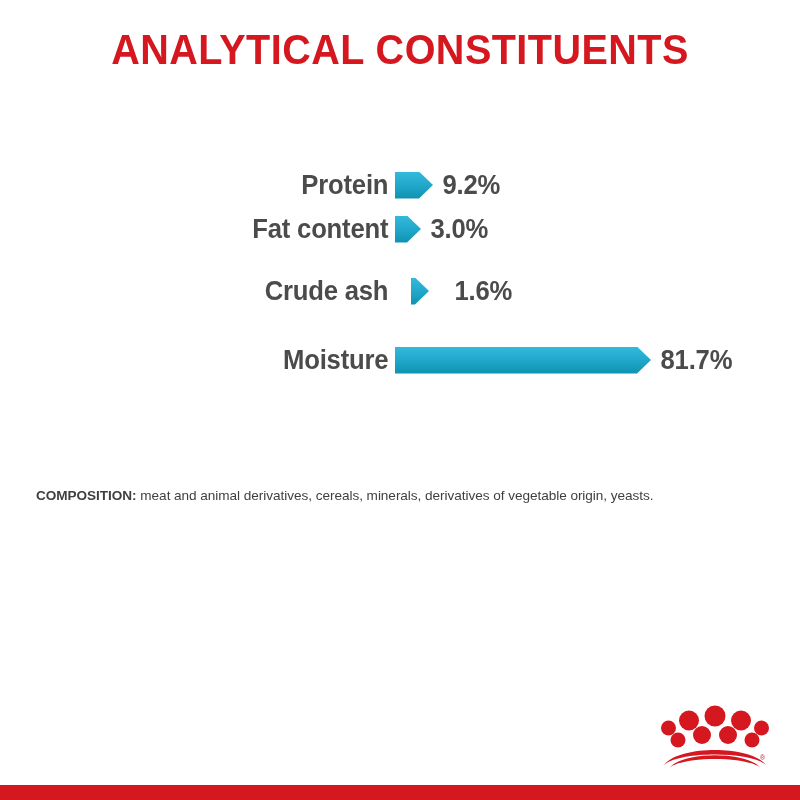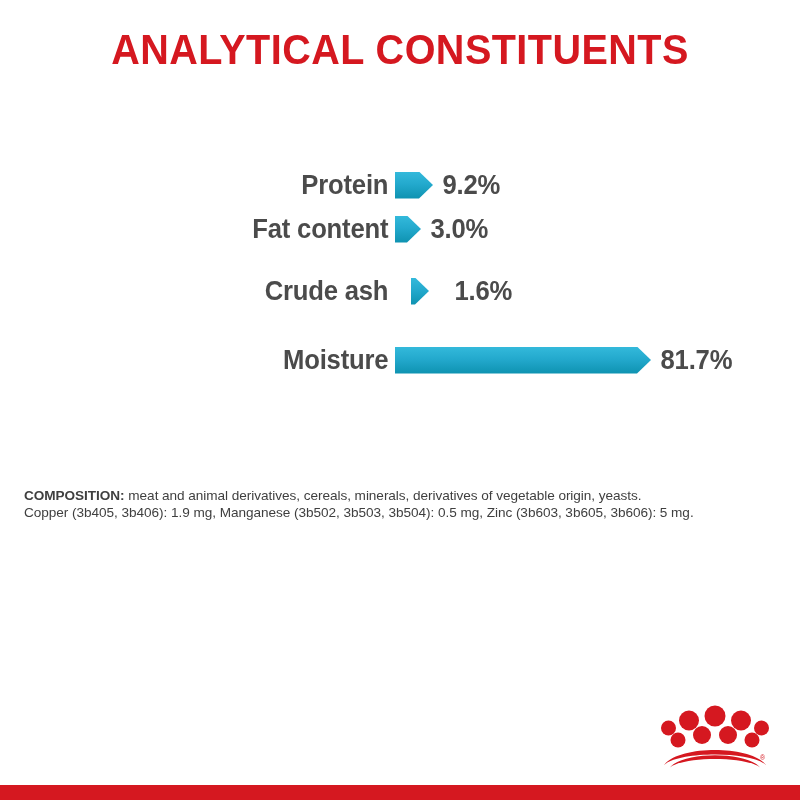--- a/index.html
+++ b/index.html
@@ -82,21 +82,21 @@
     letter-spacing: -0.2px;
     white-space: nowrap;
     padding-left: 10px;
     transform: scaleX(0.95);
     transform-origin: left center;
   }
 
   
   .composition {
     position: absolute;
-    left: 24px;
+    left: 36px;
     top: 487px;
     width: 730px;
     color: #3f3f3f;
     font-family: "Liberation Sans Narrow", "Liberation Sans", sans-serif;
     font-size: 13.6px;
     line-height: 17.2px;
     letter-spacing: -0.05px;
   }
   .composition .lbl { font-weight: bold; }
   .composition p { margin: 0; white-space: nowrap; }
@@ -151,21 +151,20 @@
       <div class="bar-label">Moisture</div>
       <div class="bar-wrap">
         <div class="bar-arrow" style="width: 256px;"></div>
       </div>
       <div class="bar-value">81.7%</div>
     </div>
   </div>
 
 <div class="composition">
   <p><span class="lbl">COMPOSITION:</span><span> meat and animal derivatives, cereals, minerals, derivatives of vegetable origin, yeasts.</span></p>
-  <p>Copper (3b405, 3b406): 1.9 mg, Manganese (3b502, 3b503, 3b504): 0.5 mg, Zinc (3b603, 3b605, 3b606): 5 mg.</p>
 </div>
 
 <div class="logo">
   <svg viewBox="0 0 108 66" width="108" height="66">
     <g fill="#d51820">
 
       <circle cx="54" cy="13" r="10.5"></circle>
       <circle cx="28" cy="17.5" r="10"></circle>
       <circle cx="80" cy="17.5" r="10"></circle>
 

